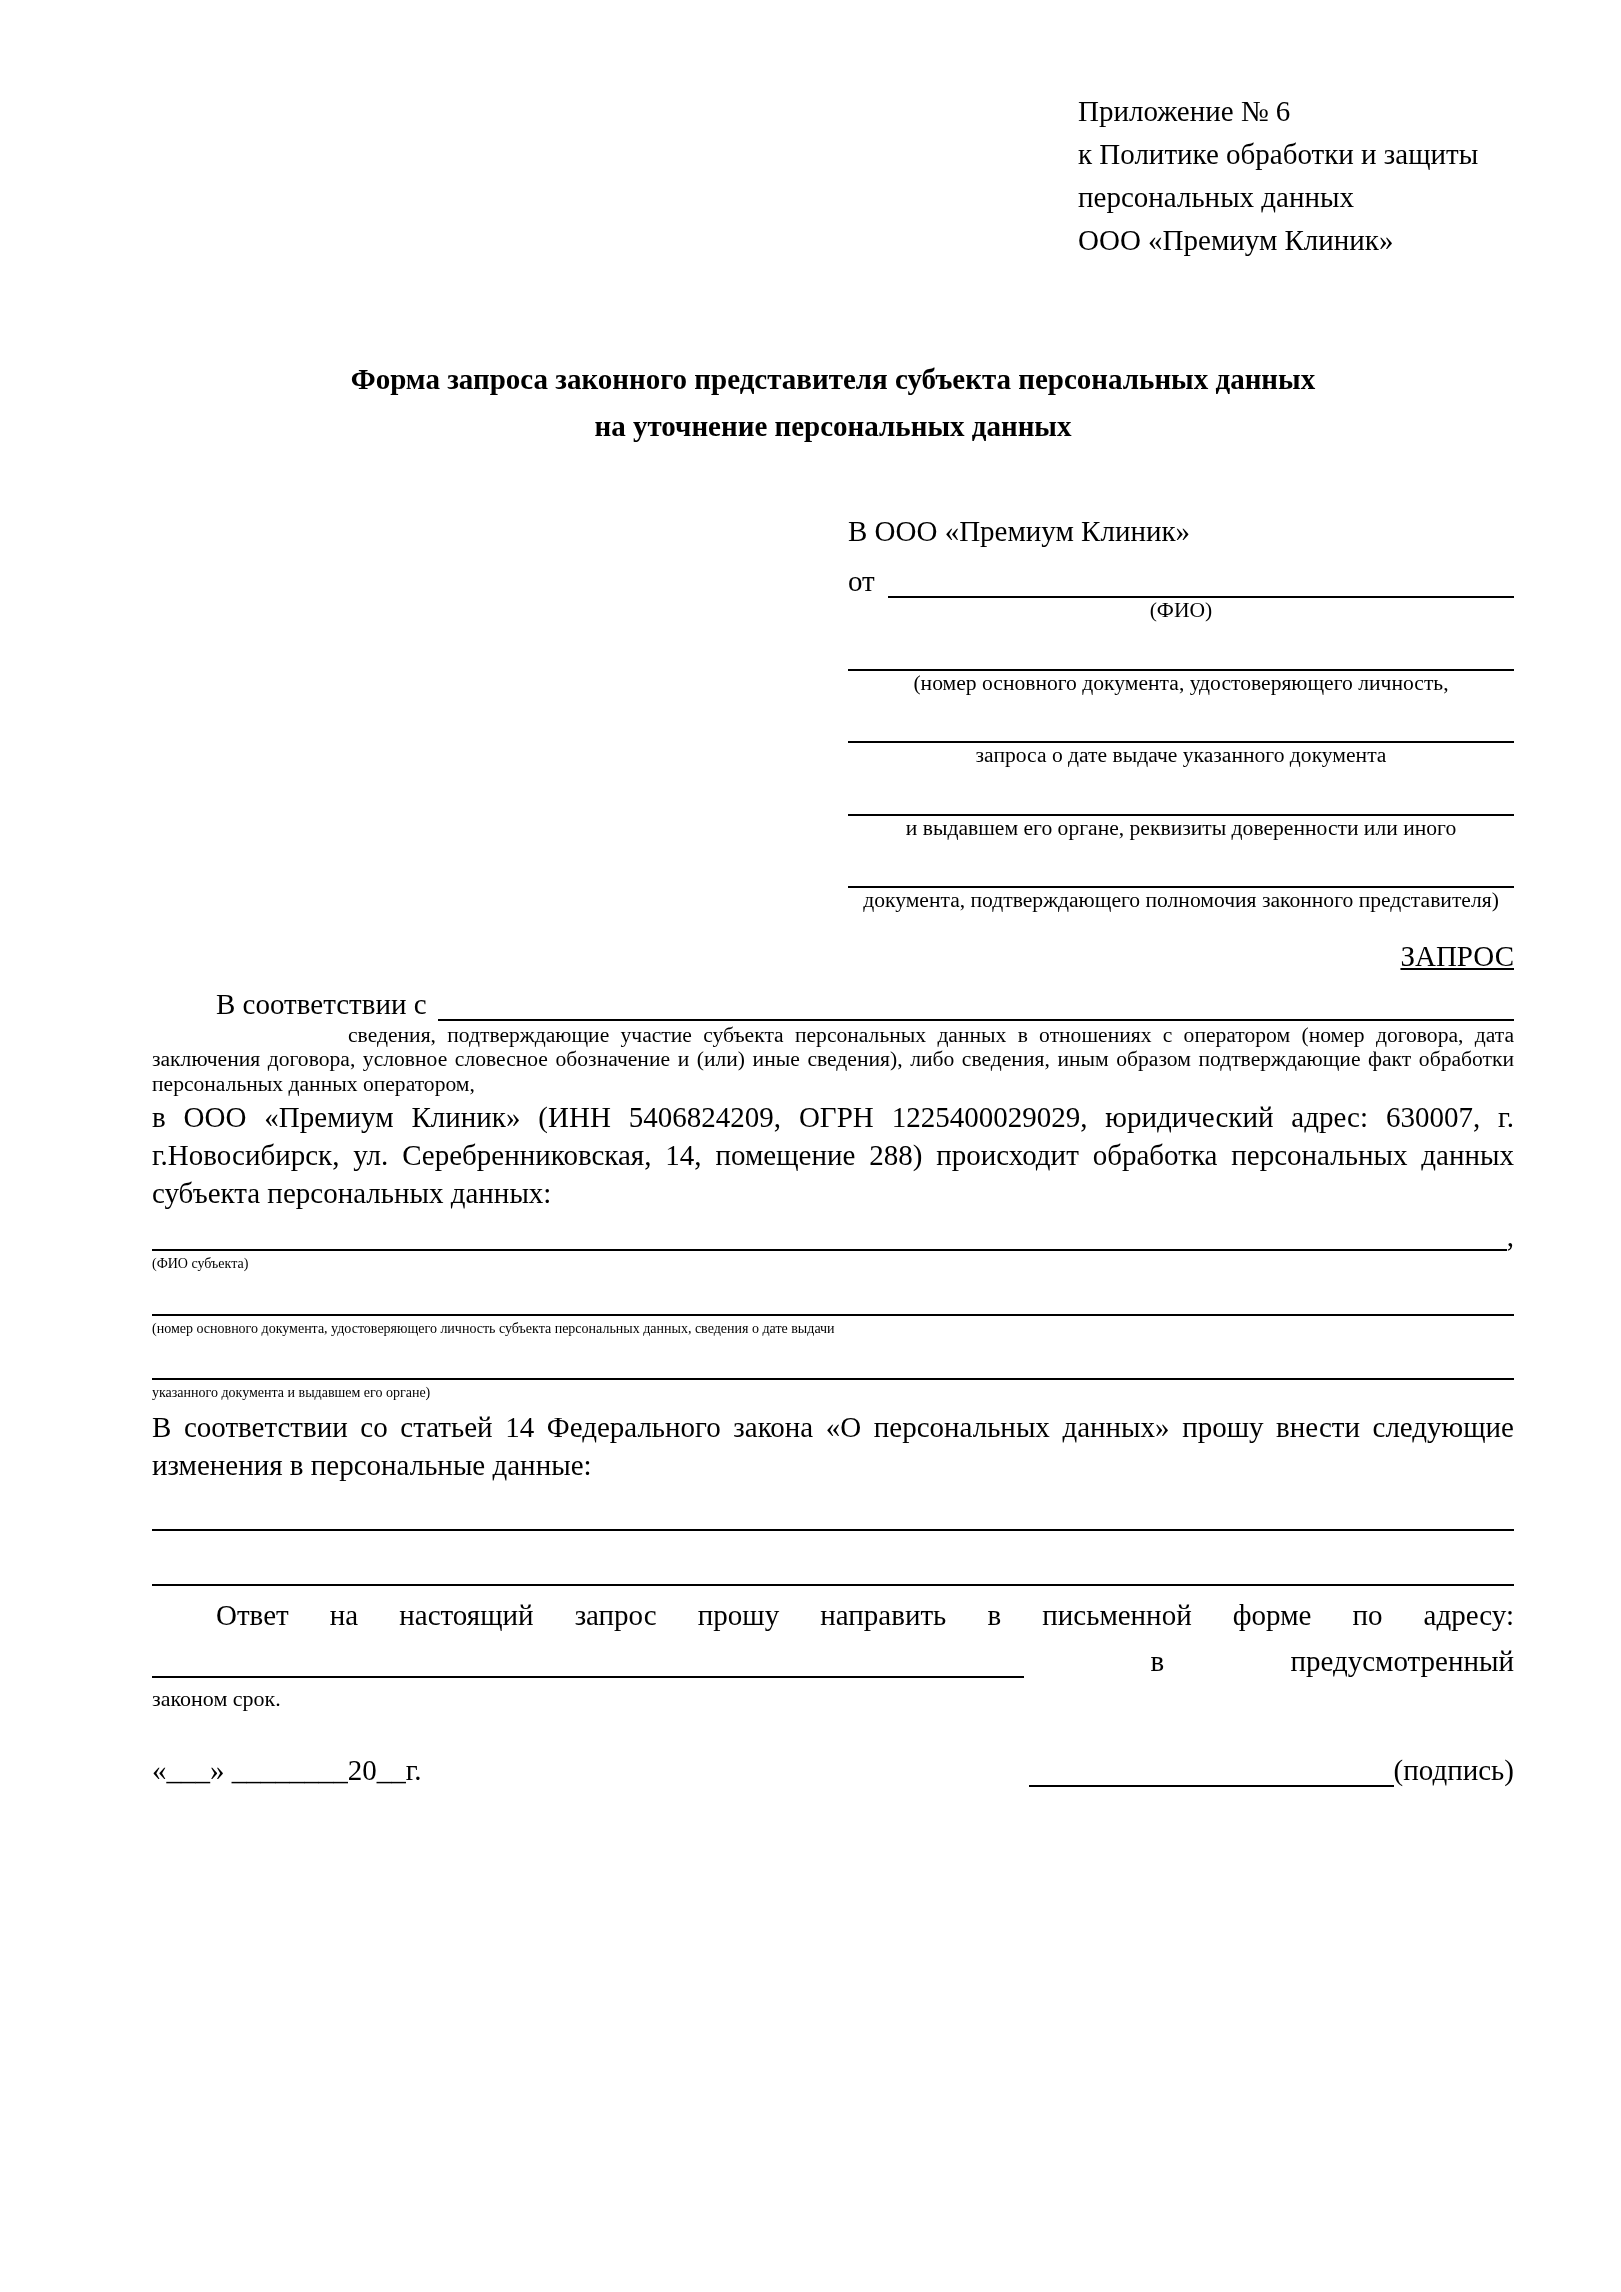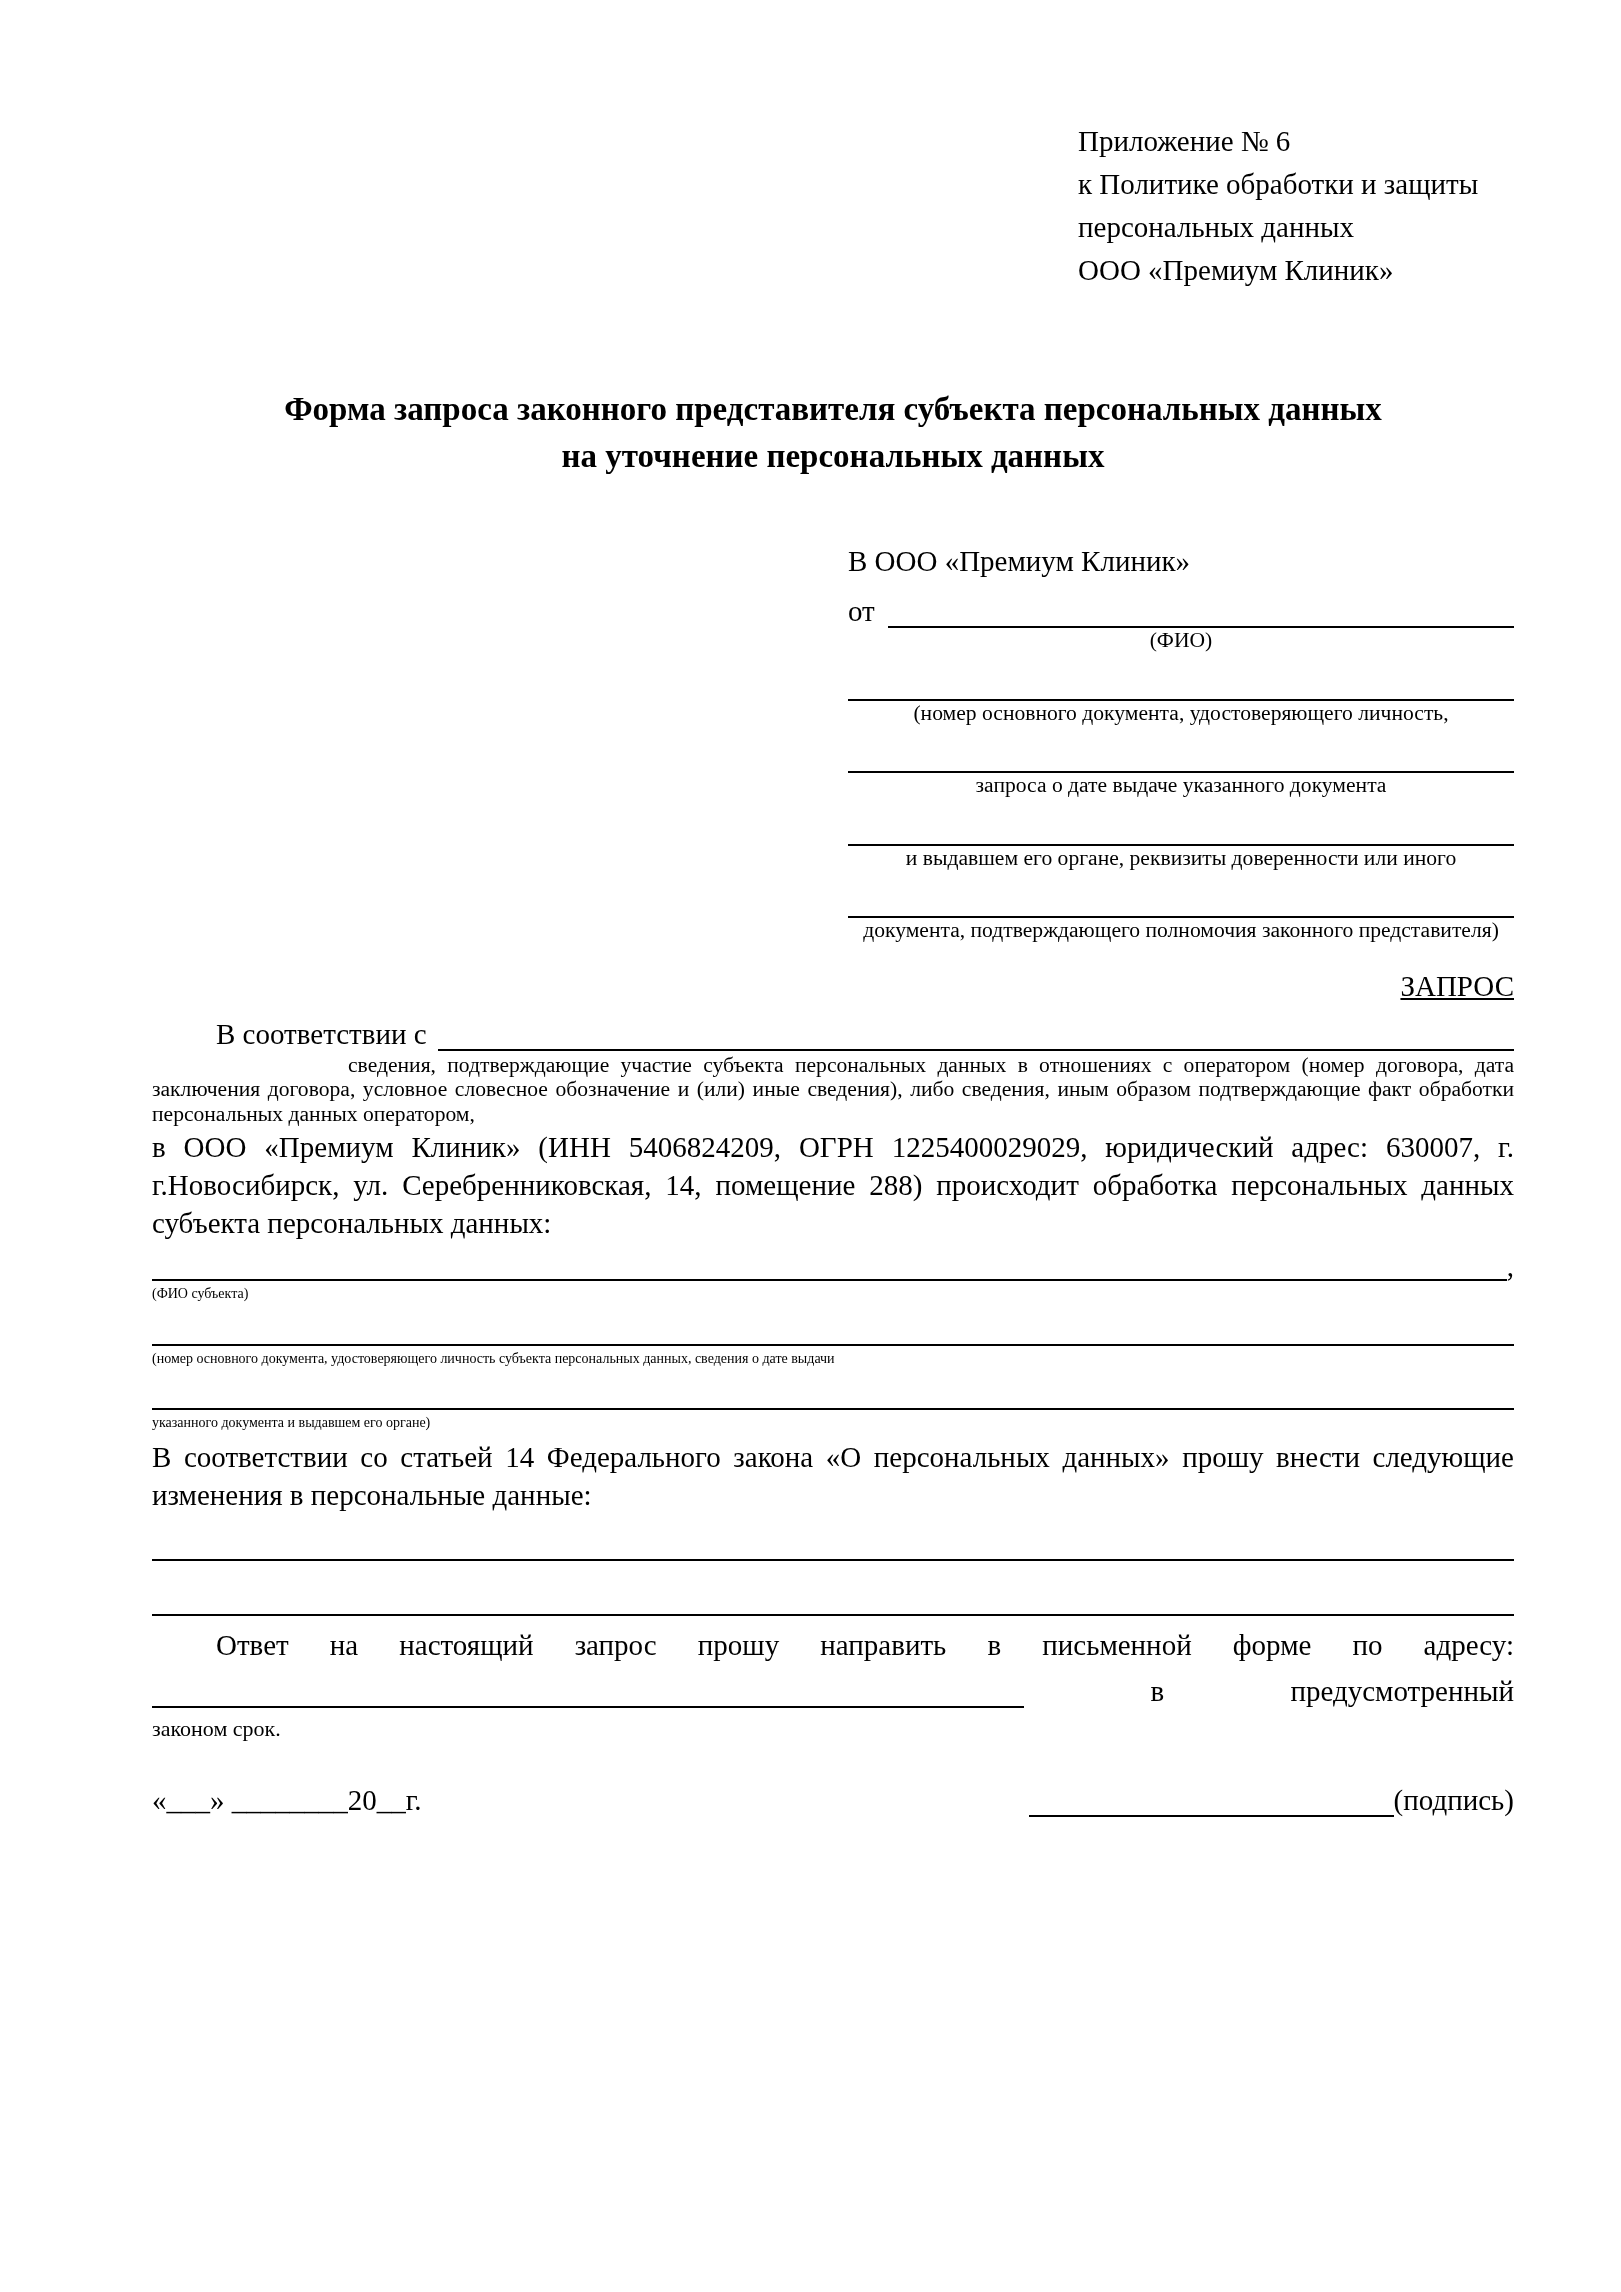--- a/index.html
+++ b/index.html
@@ -5,27 +5,27 @@
   html,body { margin:0; padding:0; background:#ffffff; }
   .page {
     position:relative;
     width:1621px; height:2293px;
     background:#ffffff;
     color:#000000;
     font-family:"Liberation Serif", "DejaVu Serif", serif;
     overflow:hidden;
     box-sizing:border-box;
   }
-  .content { padding:120px 107px 0 152px; box-sizing:border-box; }
+  .content { padding:90px 107px 0 152px; box-sizing:border-box; }
 
   
   .appendix { margin-left:926px; font-size:29px; line-height:43px; }
 
   
-  .doc-title { margin-top:94px; text-align:center; font-weight:bold; font-size:33px; line-height:47px; }
+  .doc-title { margin-top:94px; text-align:center; font-weight:bold; font-size:29px; line-height:47px; }
 
   
   .addr { margin-left:696px; margin-top:60px; font-size:29px; }
   .addr-to { line-height:43px; }
   .from-row { display:flex; align-items:flex-end; height:45px; }
   .from-label { flex:0 0 auto; padding-right:13.7px; }
   .fill { flex:1 1 auto; border-bottom:2.9px solid #000; }
   .small-caption { font-size:21.6px; line-height:25.5px; text-align:center; }
   .addr-field { height:45px; border-bottom:2.9px solid #000; }
 

